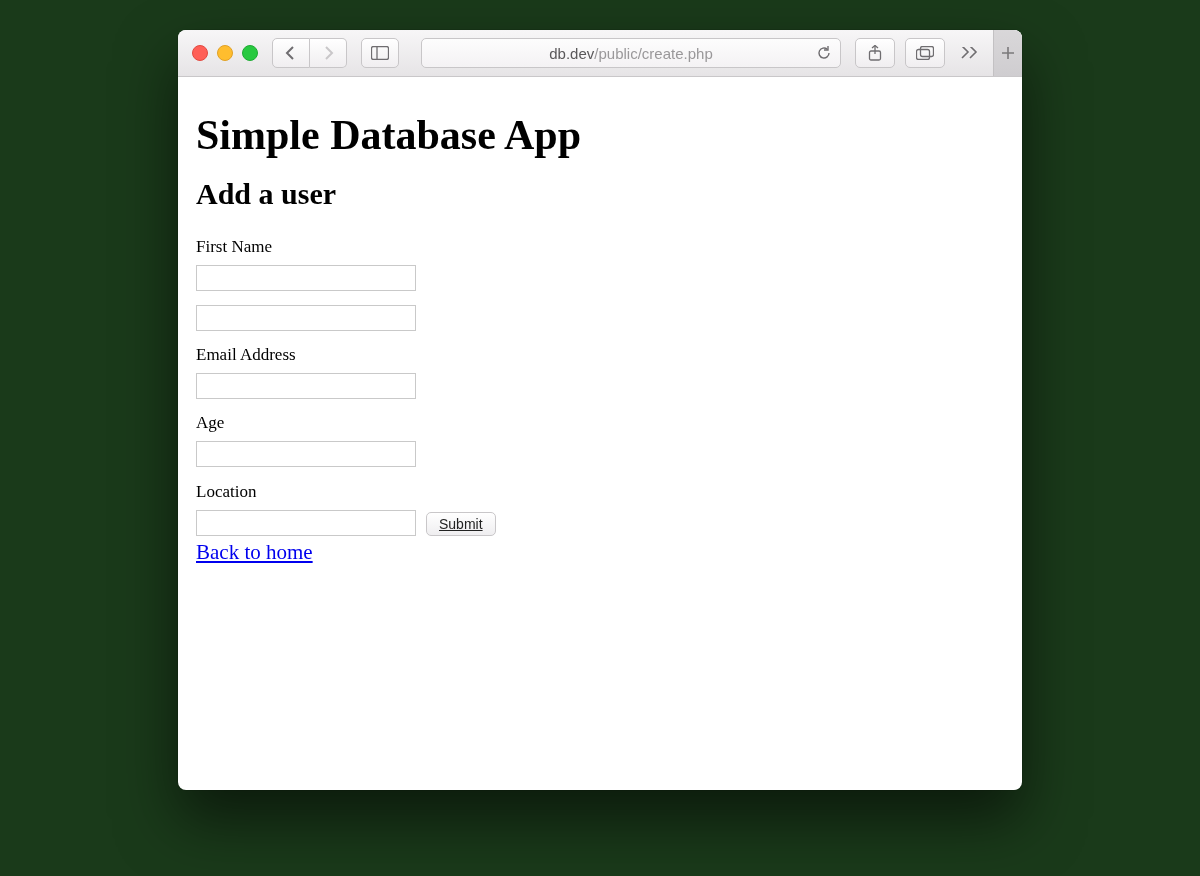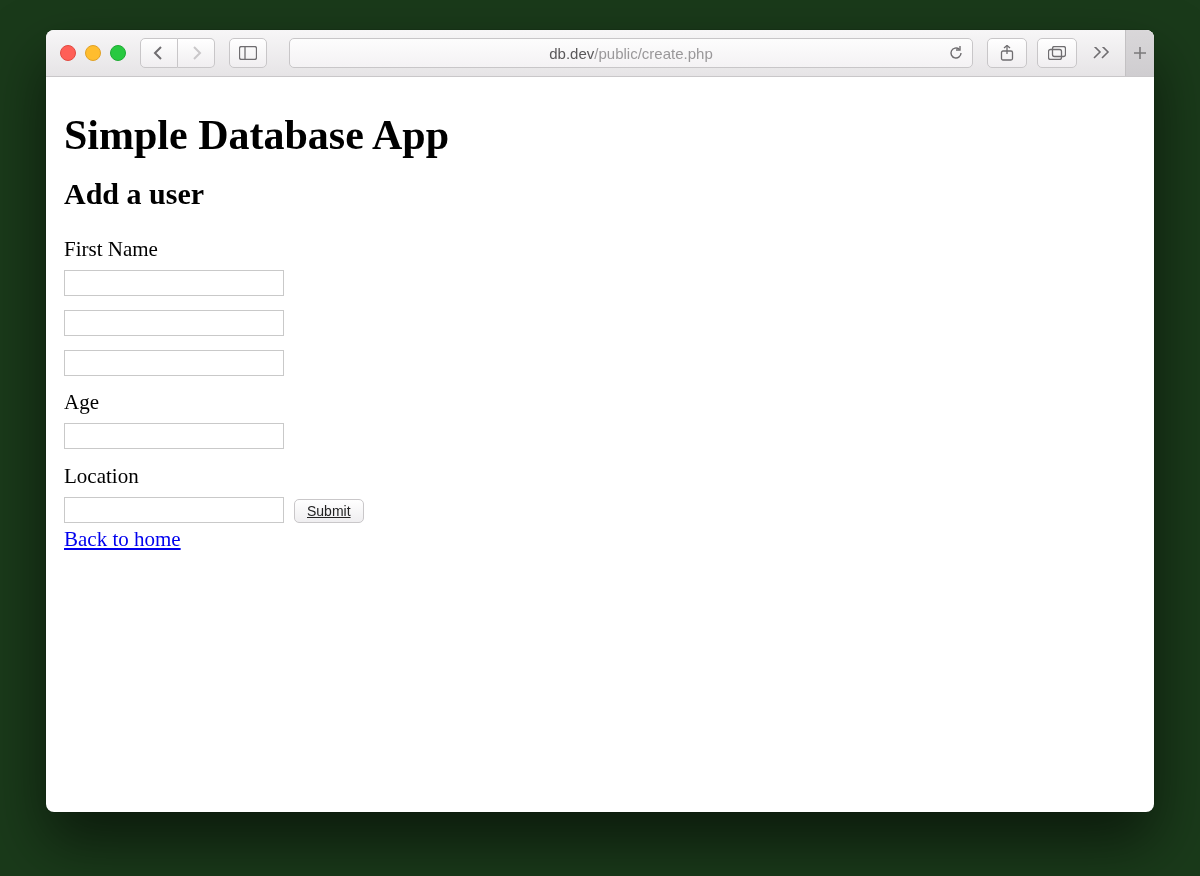--- a/index.html
+++ b/index.html
@@ -4,21 +4,21 @@
 <style>
   html,body{margin:0;padding:0;height:100%;}
   body{
     background:#1a3a1a;
     font-family:-apple-system,BlinkMacSystemFont,"Helvetica Neue",Arial,sans-serif;
     display:flex;
     align-items:flex-start;
     justify-content:center;
   }
   .window{
-    width:1108px;
+    width:844px;
     margin-top:30px;
     background:#fff;
     border-radius:8px;
     box-shadow:0 30px 60px rgba(0,0,0,0.55),0 0 0 1px rgba(0,0,0,0.08);
     overflow:hidden;
   }
   
   .titlebar{
     height:46px;
     background:linear-gradient(#f7f6f7,#e6e4e6);
@@ -75,29 +75,29 @@
   .newtab{
     width:28px;height:46px;
     border-left:1px solid #c3c1c3;
     background:linear-gradient(#d9d7d9,#cfcdd0);
     display:flex;align-items:center;justify-content:center;
     color:#7a787a;font-size:20px;margin-right:-10px;
   }
   svg{display:block;}
   
   .content{
-    padding:20px 18px 35px 18px;
+    padding:20px 18px 13px 18px;
     font-family:"Times New Roman",Times,serif;
     color:#000;
     min-height:680px;
   }
   .content h1{font-size:42px;margin:14px 0 18px 0;font-weight:700;}
   .content h2{font-size:30px;margin:18px 0 26px 0;font-weight:700;}
   .field{margin-bottom:14px;}
-  .field label{display:block;font-size:21px;margin-bottom:8px;}
+  .field label{display:block;font-size:17px;margin-bottom:8px;}
   .text-input{
     width:220px;height:26px;
     border:1px solid #c9c9c9;background:#fff;
     font-size:14px;padding:1px 4px;box-sizing:border-box;
   }
   .last-row{display:flex;align-items:flex-end;gap:10px;}
   .submit-btn{
     font-family:-apple-system,BlinkMacSystemFont,Arial,sans-serif;
     font-size:14px;
     padding:3px 12px;
@@ -192,20 +192,21 @@
     <div class="field">
       <label>First Name</label>
       <input class="text-input" type="text" value="" style="">
     </div>
 
     <div class="field">
       <input class="text-input" type="text" value="" style="">
     </div>
 
     <div class="field">
+      <label>Email Address</label>
       <input class="text-input" type="text" value="" style="">
     </div>
 
     <div class="field">
       <label>Age</label>
       <input class="text-input" type="text" value="" style="">
     </div>
 
     <div class="field" style="margin-bottom:2px;margin-top:15px;">
       <label>Location</label>

